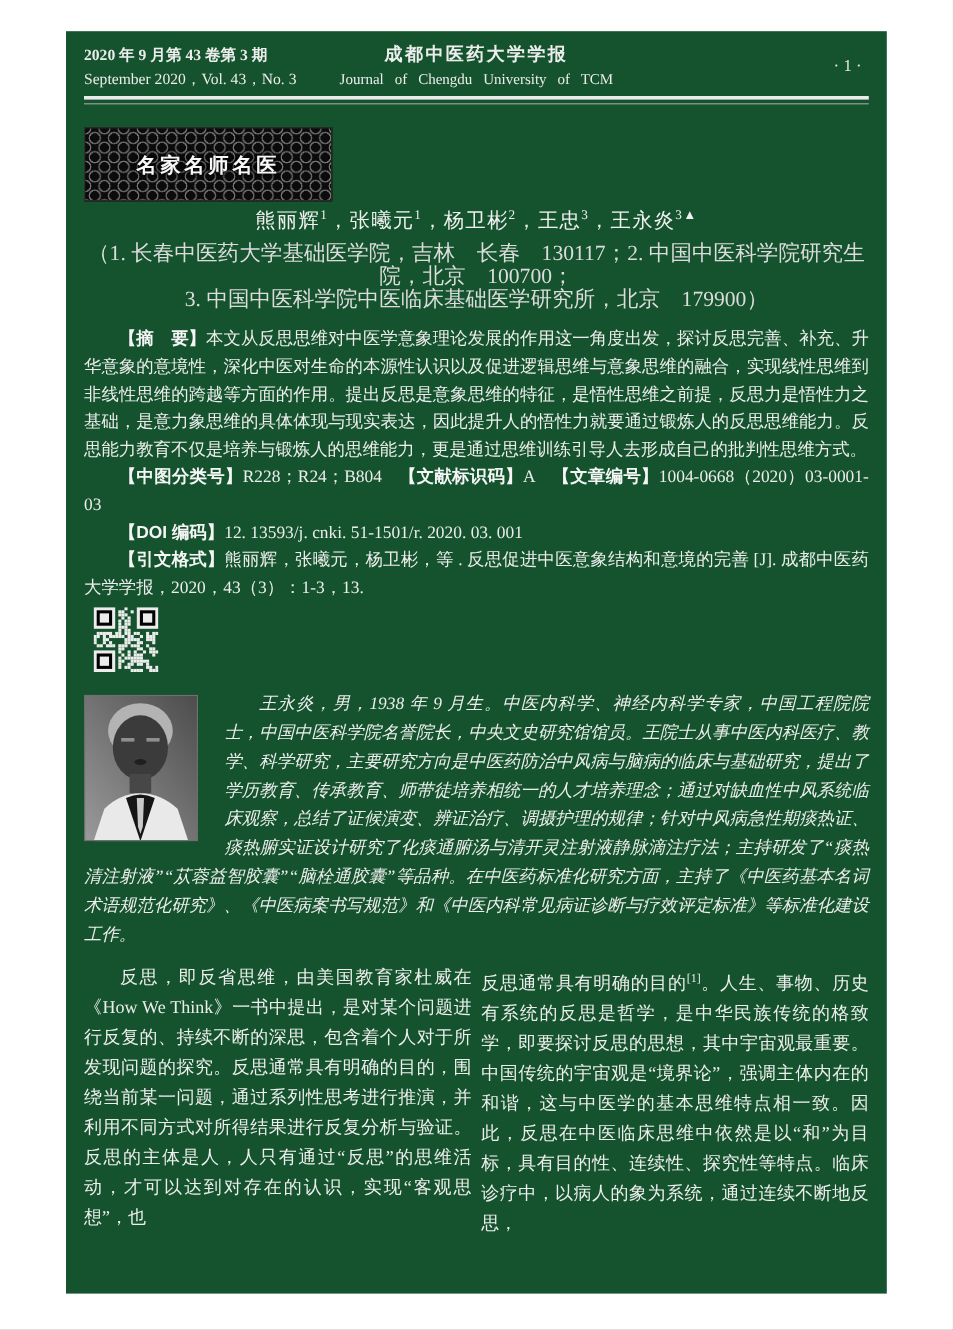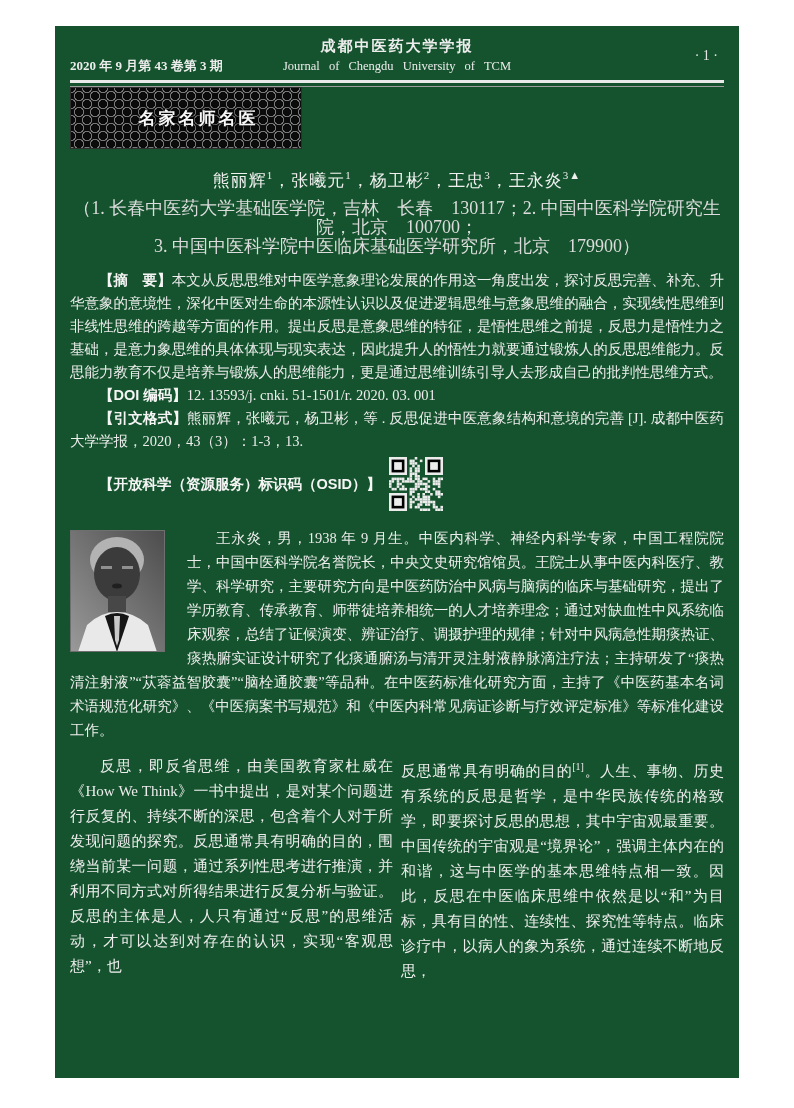--- a/index.html
+++ b/index.html
@@ -13,67 +13,68 @@
   .page-header{display:grid;grid-template-columns:1fr auto 1fr;align-items:end;}
   .ph-left{font-size:13px;line-height:20px;}
   .ph-left .cn{font-weight:bold;}
   .ph-center{text-align:center;}
   .ph-center .cn{font-size:15px;font-weight:bold;letter-spacing:2px;line-height:20px;}
   .ph-center .en{font-size:12.5px;word-spacing:6px;line-height:20px;}
   .ph-right{text-align:right;font-size:14px;align-self:center;padding-right:6px;color:#e5e5e5;}
   .header-rule{margin-top:4px;border-top:3px solid #eaeaea;border-bottom:1px solid #9d9d9d;height:3px;}
   
   .banner{
-    margin-top:0;width:205px;height:60px;position:relative;
+    margin-top:19px;width:205px;height:60px;position:relative;
     background-color:#0b0b0b;
     background-image:
       radial-gradient(circle, rgba(210,210,210,0) 34%, rgba(210,210,210,.55) 36%, rgba(210,210,210,.55) 44%, rgba(210,210,210,0) 47%),
       radial-gradient(circle, rgba(210,210,210,0) 34%, rgba(210,210,210,.55) 36%, rgba(210,210,210,.55) 44%, rgba(210,210,210,0) 47%);
     background-size:16px 16px;background-position:0 0,8px 8px;
-    border:1px solid #2e2e2e;display:flex;align-items:center;justify-content:center;padding-left:25px;
+    border:1px solid #2e2e2e;display:flex;align-items:center;justify-content:center;
   }
   .banner span{
     font-family:"Liberation Sans",sans-serif;font-weight:bold;font-size:17px;
     letter-spacing:3px;color:#f7f7f7;text-shadow:0 0 4px #000,0 0 6px #000;
   }
   
   .art-title{margin:16px 0 0;text-align:center;font-family:"Liberation Sans",sans-serif;
     font-size:25px;font-weight:bold;letter-spacing:2px;color:#fafafa;}
-  .authors{margin-top:20px;text-align:center;font-size:17px;letter-spacing:1px;color:#f0f0f0;}
+  .authors{margin-top:4px;text-align:center;font-size:17px;letter-spacing:1px;color:#f0f0f0;}
   .authors sup{font-size:11px;}
   .affil{margin-top:7px;text-align:center;font-size:18px;line-height:19px;color:#dcdcdc;}
   
   .meta{margin-top:13px;font-size:14.5px;line-height:23px;text-align:justify;}
   .meta p{margin:0;text-indent:2em;}
   .lbl{font-family:"Liberation Sans",sans-serif;font-weight:bold;color:#f5f5f5;}
   .gap{margin-left:14px;}
   
   .osid-row{display:flex;align-items:center;margin-top:3px;height:56px;}
   .osid-row .lbl{padding-left:29px;font-size:14.5px;}
   .qr{width:54px;height:54px;margin-left:8px;flex:0 0 auto;}
   
-  .bio{margin-top:14px;font-size:14.5px;line-height:24px;text-align:justify;}
+  .bio{margin-top:14px;font-size:14.5px;line-height:24px;text-align:justify;font-style:italic;}
   .bio-photo{float:left;width:95px;height:122px;margin:4px 22px 4px 0;}
   .bio p{margin:0;text-indent:2em;}
   .clear{clear:both;}
   
   .cols{display:flex;gap:8px;margin-top:12px;font-size:15px;line-height:25px;text-align:justify;}
   .col{flex:1;min-width:0;}
   .col p{margin:0;}
   .col .indent{text-indent:2em;}
   .col sup{font-size:10px;}
 </style>
 </head>
 <body>
 
 <div class="paper">
 
   <header class="page-header">
     <div class="ph-left">
       <div class="cn">2020 年 9 月第 43 卷第 3 期</div>
+      <div class="en">September 2020，Vol. 43，No. 3</div>
     </div>
     <div class="ph-center">
       <div class="cn">成都中医药大学学报</div>
       <div class="en">Journal of Chengdu University of TCM</div>
     </div>
     <div class="ph-right">· 1 ·</div>
   </header>
   <div class="header-rule"></div>
 
   <div class="banner">
@@ -83,26 +84,26 @@
 
   <div class="authors"><span>熊丽辉<sup>1</sup></span>，<span>张曦元<sup>1</sup></span>，<span>杨卫彬<sup>2</sup></span>，<span>王忠<sup>3</sup></span>，<span>王永炎<sup>3▲</sup></span></div>
 
   <div class="affil">
     <div>（1. 长春中医药大学基础医学院，吉林　长春　130117；2. 中国中医科学院研究生院，北京　100700；</div>
     <div>3. 中国中医科学院中医临床基础医学研究所，北京　179900）</div>
   </div>
 
   <div class="meta">
     <p><span class="lbl">【摘　要】</span><span>本文从反思思维对中医学意象理论发展的作用这一角度出发，探讨反思完善、补充、升华意象的意境性，深化中医对生命的本源性认识以及促进逻辑思维与意象思维的融合，实现线性思维到非线性思维的跨越等方面的作用。提出反思是意象思维的特征，是悟性思维之前提，反思力是悟性力之基础，是意力象思维的具体体现与现实表达，因此提升人的悟性力就要通过锻炼人的反思思维能力。反思能力教育不仅是培养与锻炼人的思维能力，更是通过思维训练引导人去形成自己的批判性思维方式。</span></p>
+    <p><span class="lbl">【中图分类号】</span><span>R228；R24；B804</span><span class="lbl gap">【文献标识码】</span><span>A</span><span class="lbl gap">【文章编号】</span><span>1004-0668（2020）03-0001-03</span></p>
     <p><span class="lbl">【DOI 编码】</span><span>12. 13593/j. cnki. 51-1501/r. 2020. 03. 001</span></p>
     <p><span class="lbl">【引文格式】</span><span>熊丽辉，张曦元，杨卫彬，等 . 反思促进中医意象结构和意境的完善 [J]. 成都中医药大学学报，2020，43（3）：1-3，13.</span></p>
   </div>
 
   <div class="osid-row">
-    <span class="lbl">【开放科学（资源服务）标识码（OSID）】</span>
     <span class="qr" id="qr"><svg width="54" height="54" viewBox="0 0 21 21" xmlns="http://www.w3.org/2000/svg">
           <rect x="0" y="0" width="7" height="7" fill="#ececec"></rect>
           <rect x="1" y="1" width="5" height="5" fill="#000"></rect>
           <rect x="2" y="2" width="3" height="3" fill="#ececec"></rect>
           <rect x="14" y="0" width="7" height="7" fill="#ececec"></rect>
           <rect x="15" y="1" width="5" height="5" fill="#000"></rect>
           <rect x="16" y="2" width="3" height="3" fill="#ececec"></rect>
           <rect x="0" y="14" width="7" height="7" fill="#ececec"></rect>
           <rect x="1" y="15" width="5" height="5" fill="#000"></rect>
           <rect x="2" y="16" width="3" height="3" fill="#ececec"></rect>

